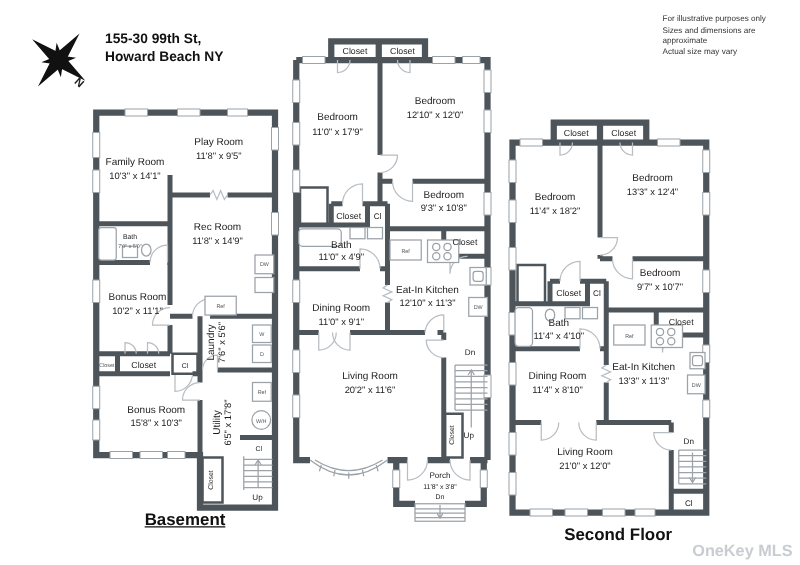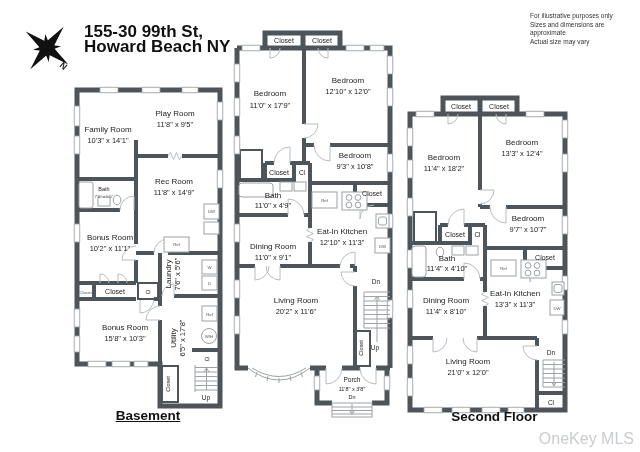--- a/index.html
+++ b/index.html
@@ -1,25 +1,25 @@
 <!DOCTYPE html>
 <html><head>
 <meta charset="utf-8">
 <style>
   html,body{margin:0;padding:0;background:#ffffff;}
   #canvas{position:relative;width:640px;height:452px;background:#fff;overflow:hidden;
           font-family:"Liberation Sans",sans-serif;}
   .abs{position:absolute;}
-  #address{left:84px;top:24px;font-size:17px;font-weight:bold;color:#111;line-height:15px;}
+  #address{left:84px;top:24px;font-size:11px;font-weight:bold;color:#111;line-height:15px;}
   #disclaimer{left:530px;top:12px;font-size:6.5px;color:#333;line-height:8.5px;}
   .ftitle{position:absolute;font-size:13.5px;font-weight:bold;color:#111;text-align:center;}
   #t-base{left:70px;width:156px;top:408px;text-decoration:underline;}
   #t-first{left:228px;width:170px;top:411px;}
-  #t-second{left:402px;width:185px;top:409px;}
-  #watermark{right:6px;bottom:4px;position:absolute;font-size:16px;color:#c9ccd0;}
+  #t-second{left:402px;width:185px;top:420px;}
+  #watermark{right:6px;bottom:4px;position:absolute;font-size:13px;color:#c9ccd0;font-weight:bold;}
   svg text{fill:#1c1c1c;font-family:"Liberation Sans",sans-serif;}
   .wall{stroke:#4d545a;stroke-width:5;fill:none;}
   .wallin{stroke:#4d545a;stroke-width:4;fill:none;}
   .thin{stroke:#4d545a;stroke-width:2;fill:none;}
   .door{stroke:#b8bdc2;stroke-width:1;fill:none;}
   .win{fill:#fff;stroke:#9ba2a8;stroke-width:0.8;}
   .fix{fill:#fff;stroke:#9ba2a8;stroke-width:1;}
   .stair{stroke:#9ba2a8;stroke-width:1;fill:none;}
   .rname{font-size:8px;text-anchor:middle;}
   .rdims{font-size:7.5px;text-anchor:middle;}

